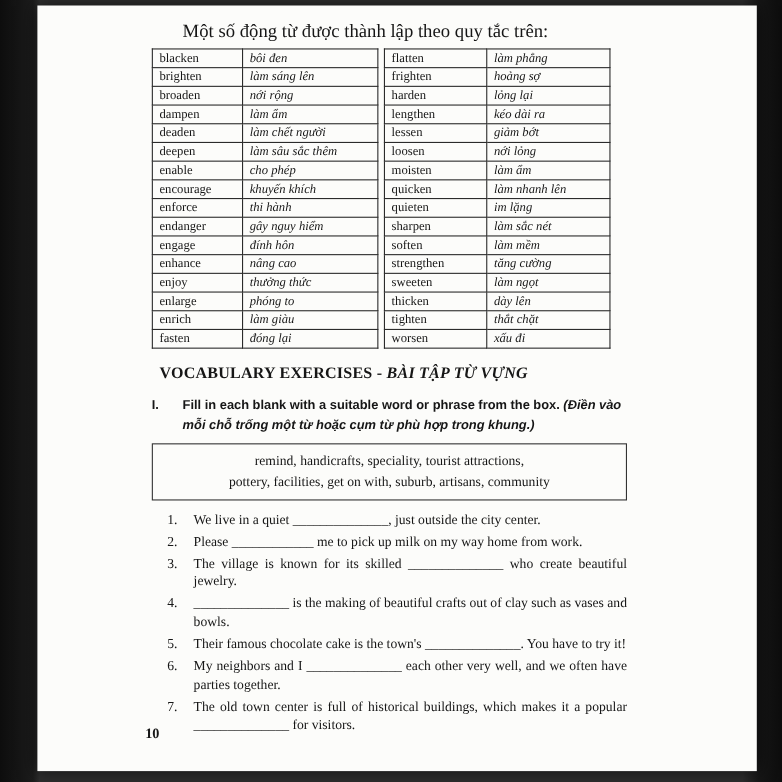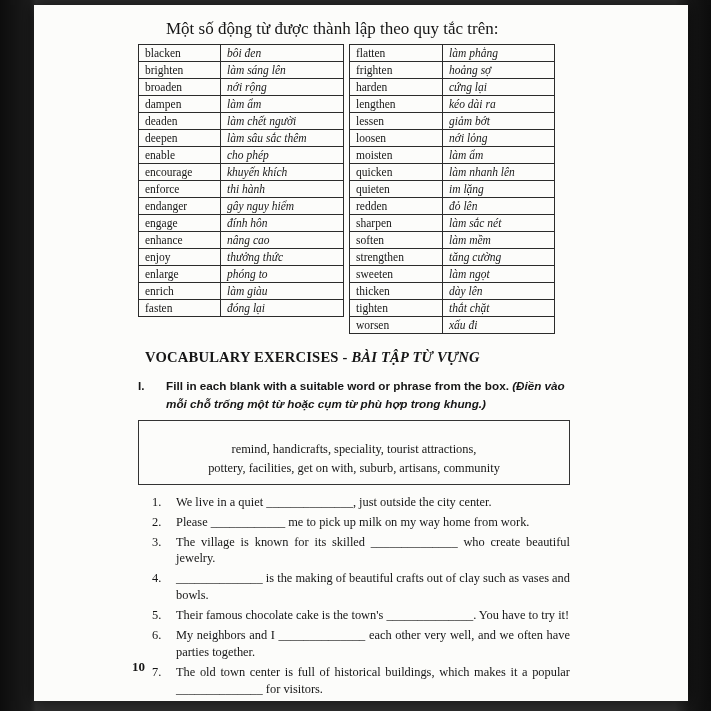--- a/index.html
+++ b/index.html
@@ -28,21 +28,21 @@
   table.vt.right td.w { width:93px; }
   table.vt.right td.m { width:112px; }
 
   .section-title { margin-top:15px; margin-left:7px; font-size:14.6px; font-weight:bold; letter-spacing:0.2px; }
   .section-title em { font-style:italic; }
 
   .instruction { margin-top:11px; display:flex; font-family:"Liberation Sans", sans-serif; font-weight:bold; font-size:11.7px; line-height:1.5; }
   .instruction .roman { width:28px; flex:none; }
   .instr-vi { font-style:italic; }
 
-  .word-box { margin-top:8px; width:100%; border:1px solid #333; text-align:center; font-size:12.4px; line-height:1.55; padding:19px 4px 5px; }
+  .word-box { margin-top:8px; width:100%; border:1px solid #333; text-align:center; font-size:12.4px; line-height:1.55; padding:6px 4px 5px; }
 
   .ex-list { margin-top:9px; list-style:none; font-size:12.4px; line-height:1.34; }
   .ex-list li { position:relative; padding-left:38px; margin-bottom:3.5px; text-align:justify; }
   .ex-list li .num { position:absolute; left:14px; }
 
   .page-number { position:absolute; left:98px; bottom:26px; font-weight:bold; font-size:13px; }
 </style>
 </head>
 <body>
 
@@ -125,21 +125,21 @@
             <tr>
               <td class="w">flatten</td>
               <td class="m">làm phẳng</td>
             </tr>
             <tr>
               <td class="w">frighten</td>
               <td class="m">hoảng sợ</td>
             </tr>
             <tr>
               <td class="w">harden</td>
-              <td class="m">cứng lại</td>
+              <td class="m">lỏng lại</td>
             </tr>
             <tr>
               <td class="w">lengthen</td>
               <td class="m">kéo dài ra</td>
             </tr>
             <tr>
               <td class="w">lessen</td>
               <td class="m">giảm bớt</td>
             </tr>
             <tr>
@@ -150,24 +150,20 @@
               <td class="w">moisten</td>
               <td class="m">làm ẩm</td>
             </tr>
             <tr>
               <td class="w">quicken</td>
               <td class="m">làm nhanh lên</td>
             </tr>
             <tr>
               <td class="w">quieten</td>
               <td class="m">im lặng</td>
-            </tr>
-            <tr>
-              <td class="w">redden</td>
-              <td class="m">đỏ lên</td>
             </tr>
             <tr>
               <td class="w">sharpen</td>
               <td class="m">làm sắc nét</td>
             </tr>
             <tr>
               <td class="w">soften</td>
               <td class="m">làm mềm</td>
             </tr>
             <tr>

